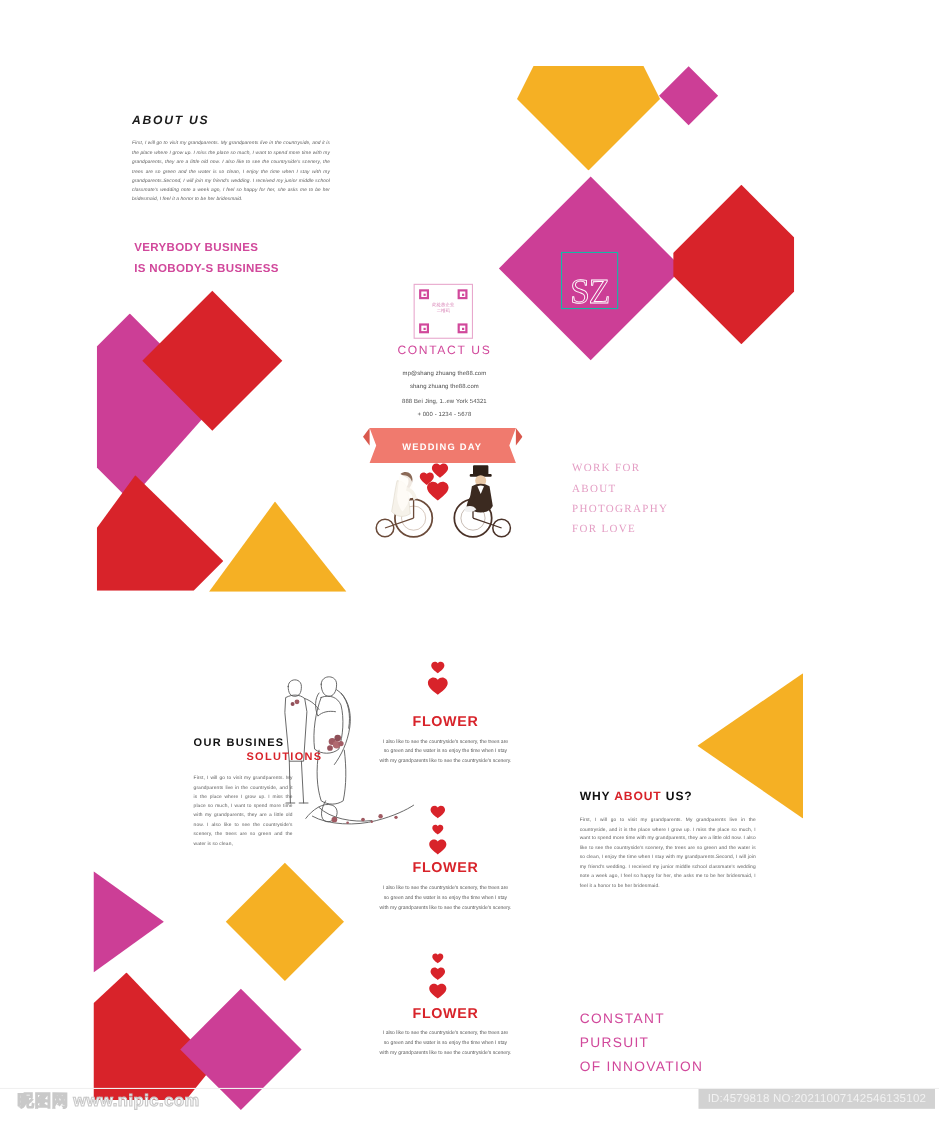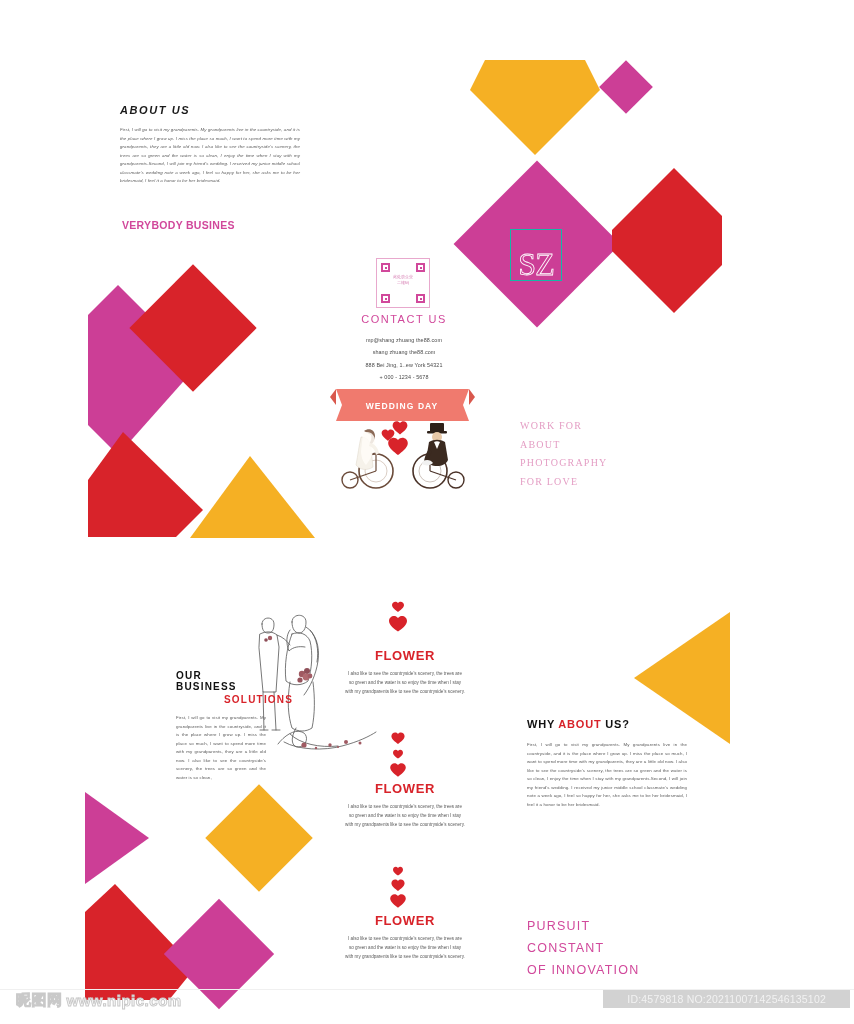--- a/index.html
+++ b/index.html
@@ -90,21 +90,21 @@
     position: absolute; left: 16px; bottom: 14px;
     display: flex; align-items: center; gap: 4px;
     color: #ffffff; font-size: 15px; font-weight: bold;
     -webkit-text-stroke: 1px #c9c9c9;
     letter-spacing: .5px;
     margin-top: 14px;
   }
   .footer-id {
     position: absolute; right: 4px; bottom: 16px;
     background: #d2d2d2; color: #f2f2f2;
-    font-size: 10.5px; padding: 3px 24px; letter-spacing: .2px;
+    font-size: 10.5px; padding: 3px 8px; letter-spacing: .2px;
   }
   .divider {
     position: absolute; left: 0; width: 854px; height: 1px; background: #f0f0f0;
   }
 </style>
 </head>
 <body>
 
 <div id="page">
 
@@ -137,20 +137,21 @@
     <path d="M60 0 L125 82 L0 82 Z" fill="#f5b024"></path>
   </svg>
 
   <div class="shape" style="left:120px; top:104px; width:180px;font-style:italic;">
     <div class="h-about">ABOUT  US</div>
     <div class="body-para" style="margin-top:10px;">First, I will go to visit my grandparents. My grandparents live in the countryside, and it is the place where I grow up. I miss the place so much, I want to spend more time with my grandparents, they are a little old now. I also like to see the countryside's scenery, the trees are so green and the water is so clean, I enjoy the time when I stay with my grandparents.Second, I will join my friend's wedding. I received my junior middle school classmate's wedding note a week ago, I feel so happy for her, she asks me to be her bridesmaid, I feel it a honor to be her bridesmaid.</div>
   </div>
 
   <div class="shape" style="left:122px; top:216px; width:220px;">
     <div class="pink-head">VERYBODY BUSINES</div>
+    <div class="pink-head">IS NOBODY-S BUSINESS</div>
   </div>
 
   <div class="qr-box" style="left:376px; top:258px;">
     <div class="qr-corner" style="left:4px; top:4px;">
         <i></i>
       </div>
     <div class="qr-corner" style="right:4px; top:4px;">
         <i></i>
       </div>
     <div class="qr-corner" style="left:4px; bottom:4px;">
@@ -272,21 +273,21 @@
       <circle cx="64" cy="143" r="2.6"></circle>
       <circle cx="90" cy="143" r="1.7"></circle>
       <circle cx="106" cy="140" r="2"></circle>
       <circle cx="120" cy="141" r="1.5"></circle>
       <circle cx="76" cy="146" r="1.2"></circle>
       <circle cx="98" cy="145" r="1.1"></circle>
     </g>
   </svg>
 
   <div class="shape" style="left:176px; top:670px; width:90px;">
-    <div class="biz-head-1">OUR  BUSINESS</div>
+    <div class="biz-head-1">OUR  BUSINES</div>
     <div class="biz-head-2" style="margin-top:2px;">SOLUTIONS</div>
     <div class="body-para" style="margin-top:9px;">First, I will go to visit my grandparents. My grandparents live in the countryside, and it is the place where I grow up. I miss the place so much, I want to spend more time with my grandparents, they are a little old now. I also like to see the countryside's scenery, the trees are so green and the water is so clean,</div>
   </div>
 
   <svg class="shape" style="left:378px; top:600px;" width="40" height="42" viewBox="0 0 40 42">
     <path d="M20 3 c-2-2.6 -6-1.2 -6 2 c0 2.7 3.6 5.2 6 7 c2.4-1.8 6-4.3 6-7 c0-3.2 -4-4.6 -6-2 Z" fill="#d8232a"></path>
     <path d="M20 18 c-3-4 -9-1.8 -9 3 c0 4.2 5.4 8 9 10.6 c3.6-2.6 9-6.4 9-10.6 c0-4.8 -6-7 -9-3 Z" fill="#d8232a"></path>
   </svg>
 
   <div class="shape" style="left:345px; top:648px; width:120px;">
@@ -317,22 +318,22 @@
   </div>
 
   <div class="shape" style="left:527px; top:718px; width:160px;">
     <div class="why-head">
       <span>WHY </span><span class="hl">ABOUT</span><span>  US?</span>
     </div>
     <div class="body-para" style="margin-top:11px;">First, I will go to visit my grandparents. My grandparents live in the countryside, and it is the place where I grow up. I miss the place so much, I want to spend more time with my grandparents, they are a little old now. I also like to see the countryside's scenery, the trees are so green and the water is so clean, I enjoy the time when I stay with my grandparents.Second, I will join my friend's wedding. I received my junior middle school classmate's wedding note a week ago, I feel so happy for her, she asks me to be her bridesmaid, I feel it a honor to be her bridesmaid.</div>
   </div>
 
   <div class="shape" style="left:527px; top:916px; width:180px;">
+    <div class="constant">CONSTANT</div>
     <div class="constant">PURSUIT</div>
-    <div class="constant">CONSTANT</div>
     <div class="constant">OF INNOVATION</div>
   </div>
 
   <div class="divider" style="top:989px;"></div>
   <div class="footer-wm">
     <span>昵图网</span>
     <span>www.nipic.com</span>
   </div>
   <div class="footer-id">ID:4579818 NO:20211007142546135102</div>
 

